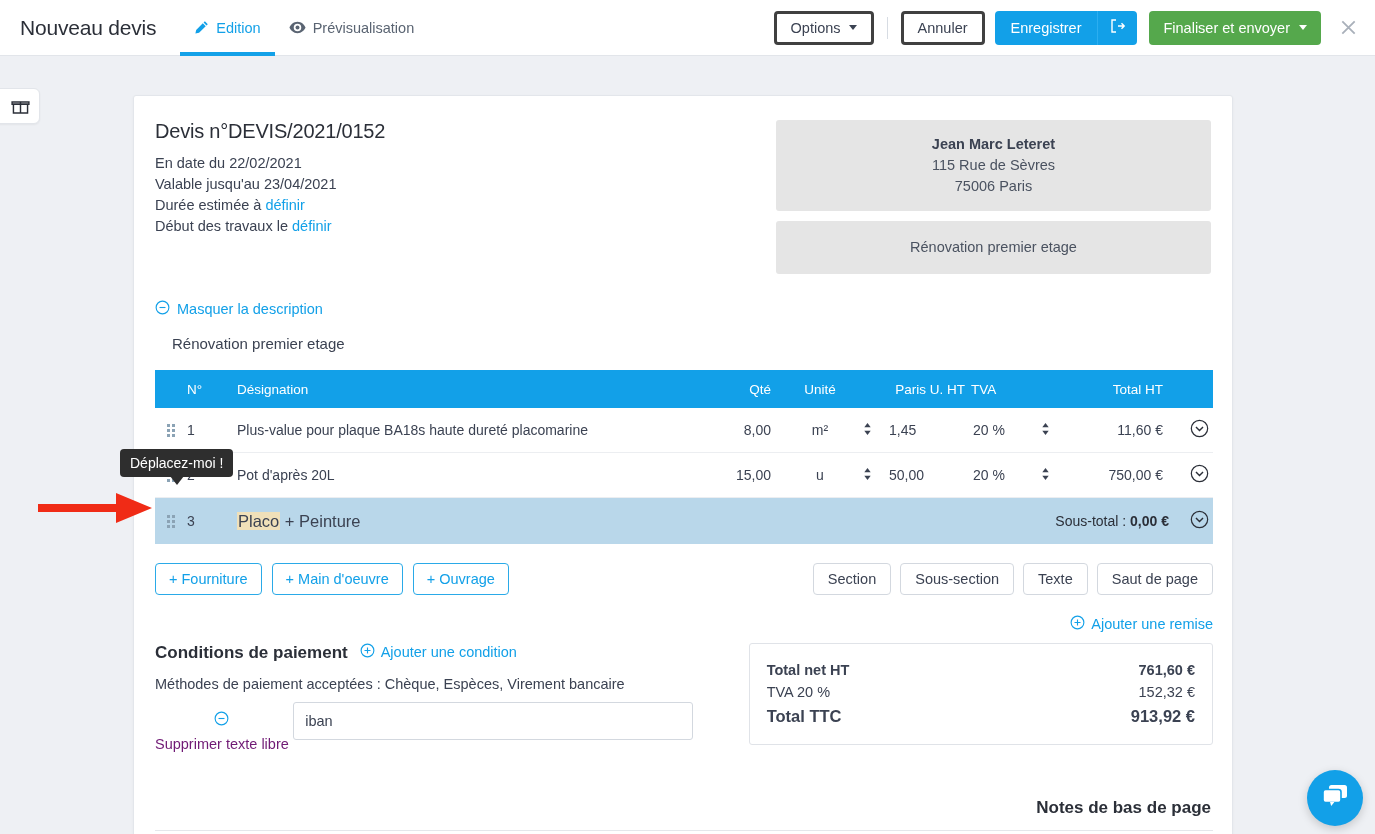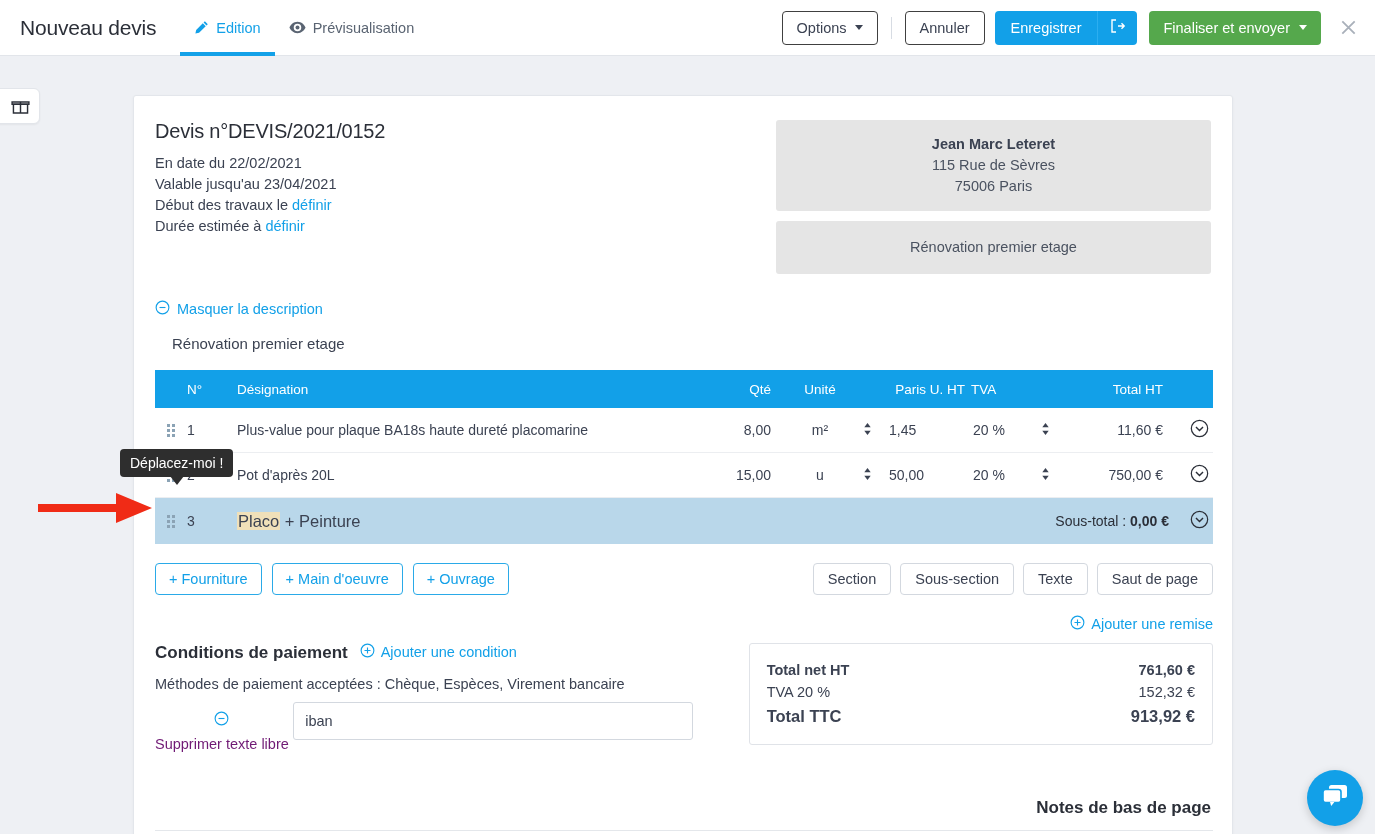--- a/index.html
+++ b/index.html
@@ -38,21 +38,21 @@
   .topbar-actions {
     margin-left: auto; display: flex; align-items: center; gap: 0; padding-right: 14px;
   }
   .btn {
     font-family: "Liberation Sans", sans-serif;
     font-size: 14.5px; border-radius: 4px; cursor: pointer;
     display: inline-flex; align-items: center; justify-content: center;
     white-space: nowrap;
   }
   .btn-outline {
-    background: #fff; border: 1px solid #404040; color: #3b4252;
+    background: #fff; border: 3px solid #404040; color: #3b4252;
     height: 34px; padding: 0 14px;
   }
   .btn-options { gap: 8px; }
   .caret { width: 0; height: 0; border-left: 4.5px solid transparent; border-right: 4.5px solid transparent; border-top: 5px solid currentColor; }
   .sep { width: 1px; height: 22px; background: #d7dce3; margin: 0 13px; }
   .btn-annuler { margin-right: 10px; }
   .save-group { display: flex; height: 34px; margin-right: 12px; }
   .btn-save {
     background: #12a0e8; color: #fff; border: none; height: 34px; padding: 0 16px;
     border-radius: 4px 0 0 4px; font-size: 14.5px;
@@ -281,25 +281,25 @@
   <div class="doc-card">
     <div class="doc-inner">
 
       <div class="doc-head">
         <div class="doc-head-left">
           <h1 class="doc-title">Devis n°DEVIS/2021/0152</h1>
           <div class="doc-meta">
             <div>En date du 22/02/2021</div>
             <div>Valable jusqu'au 23/04/2021</div>
             <div>
-              <span>Début des travaux le</span>
+              <span>Durée estimée à</span>
               <span class="lnk">définir</span>
             </div>
             <div>
-              <span>Durée estimée à</span>
+              <span>Début des travaux le</span>
               <span class="lnk">définir</span>
             </div>
           </div>
         </div>
         <div class="doc-head-right">
           <div class="info-box">
             <div class="name">Jean Marc Leteret</div>
             <div>115 Rue de Sèvres</div>
             <div>75006 Paris</div>
           </div>

